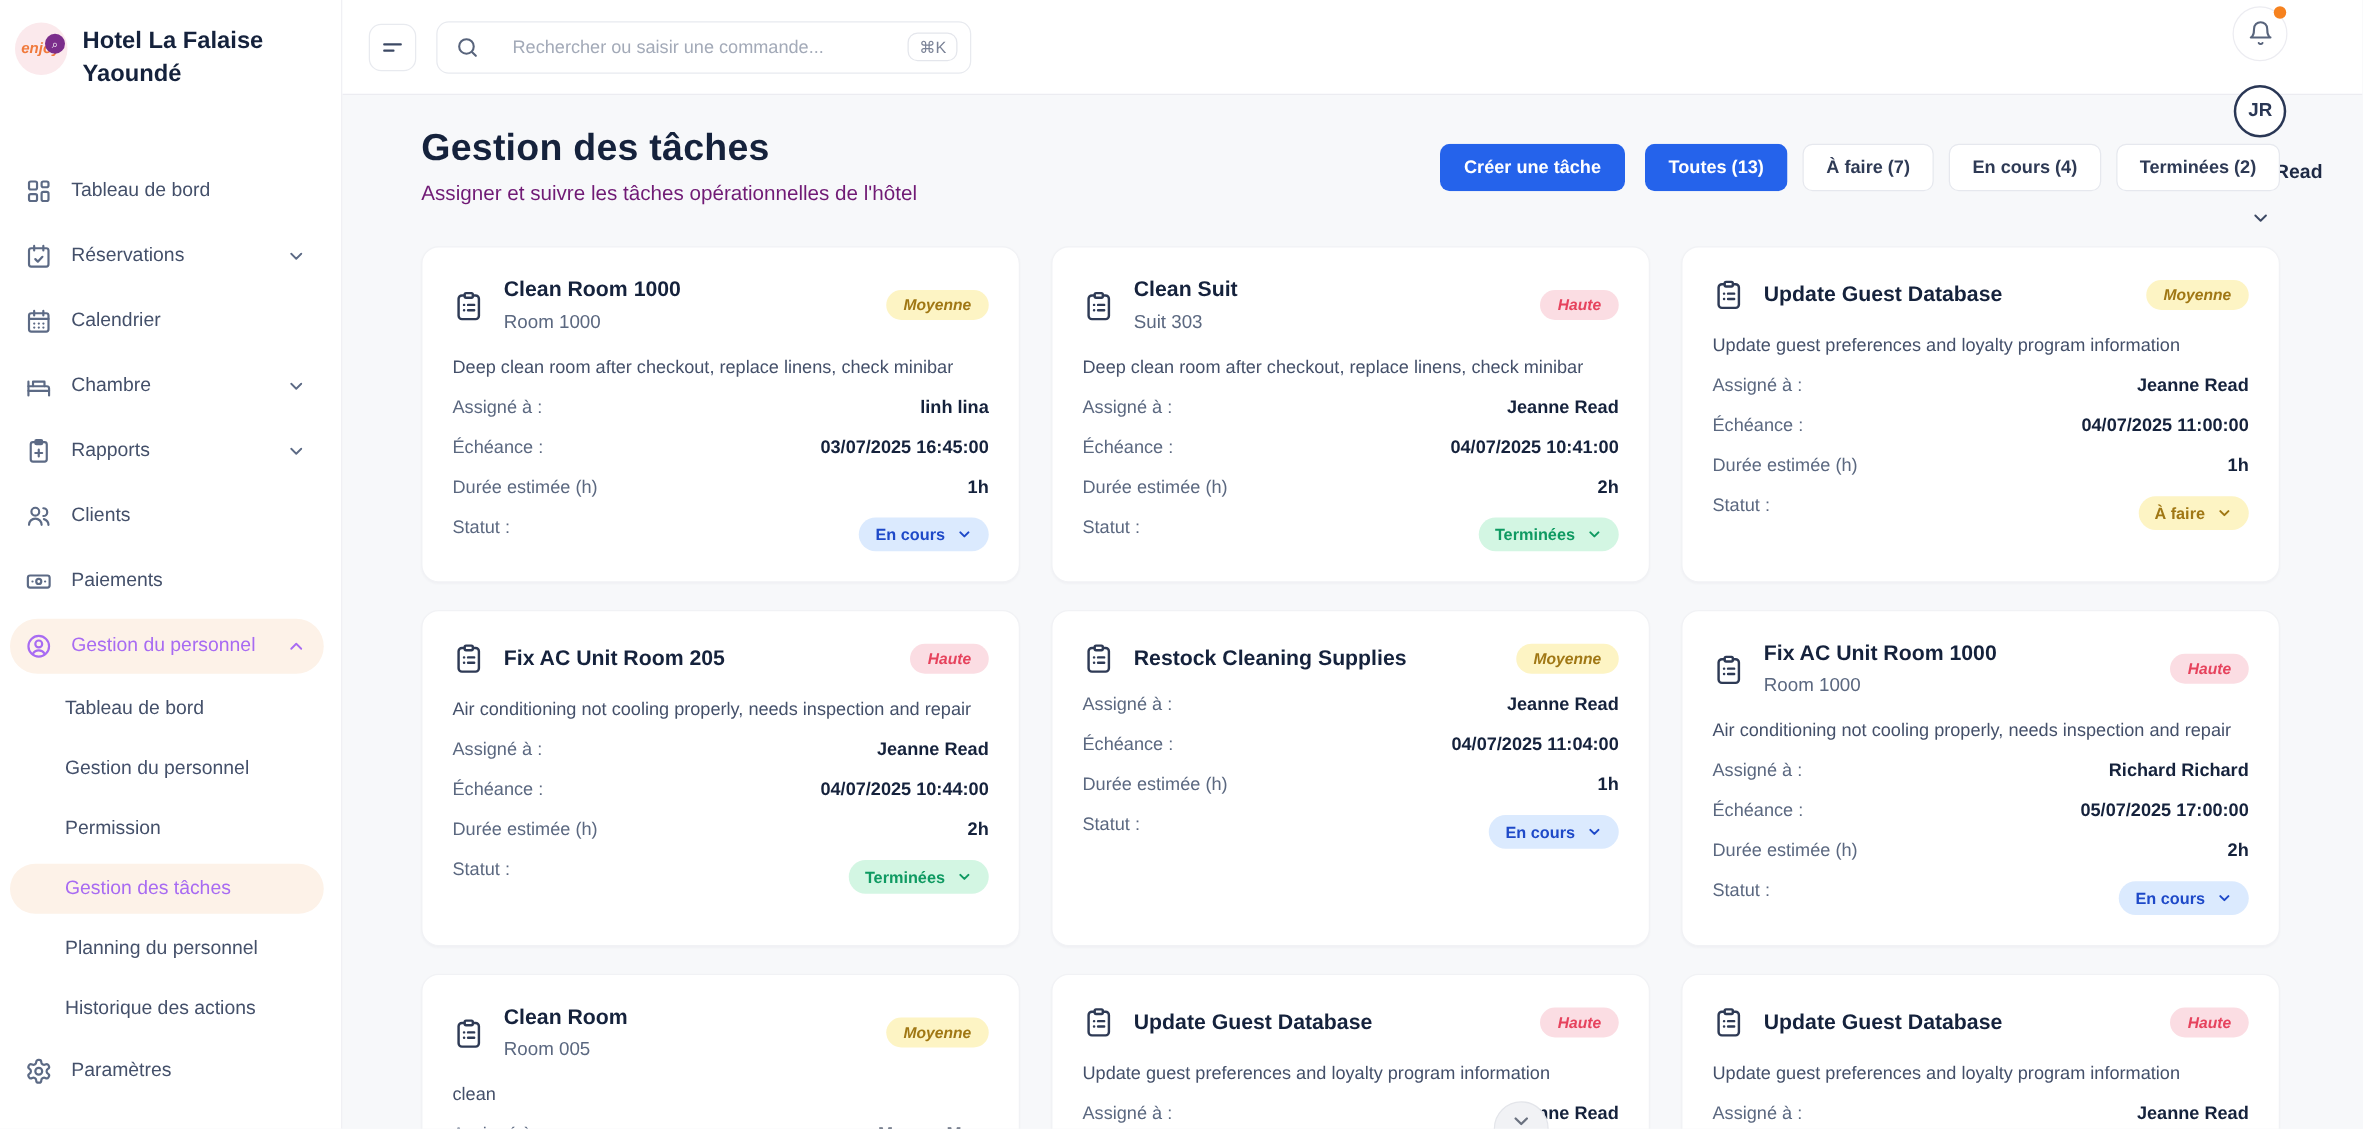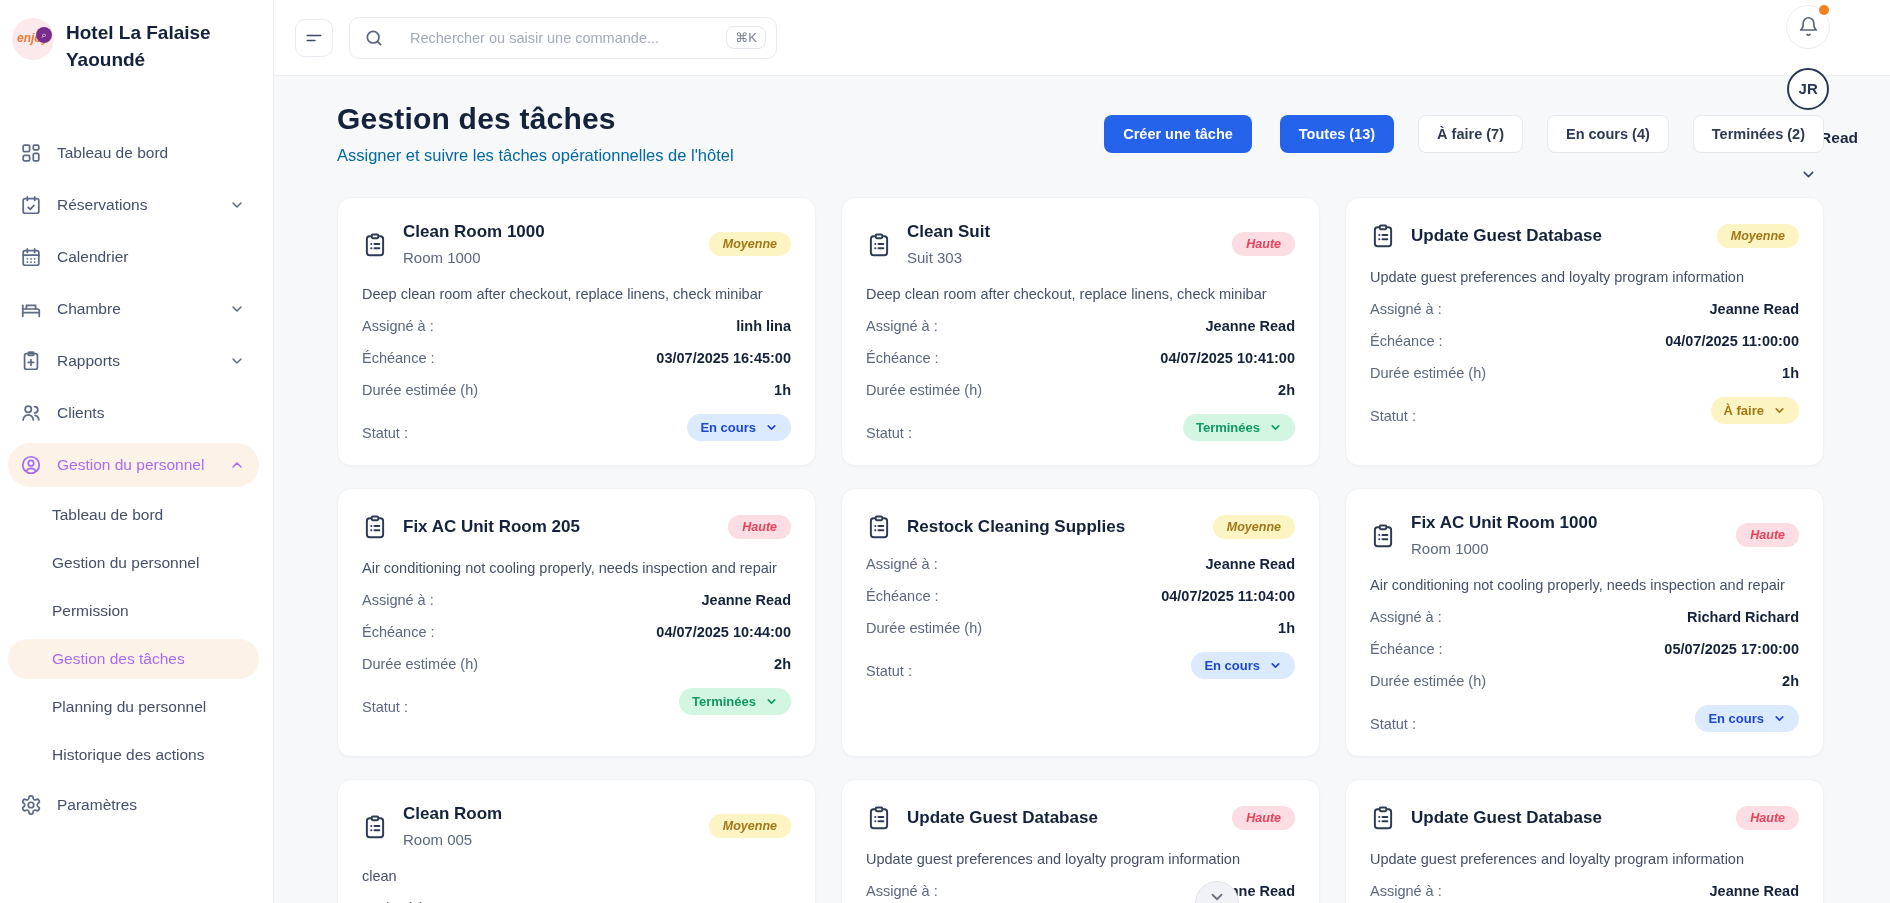--- a/index.html
+++ b/index.html
@@ -37,39 +37,39 @@
   .flag-wrap { display:flex; align-items:center; gap:8px; cursor:pointer; }
   .flag { width:30px; height:30px; border-radius:50%; background:linear-gradient(90deg,#21378f 0 33%,#f4f5f7 33% 66%,#d8333f 66% 100%); }
   .round-btn { width:44px; height:44px; border-radius:50%; border:1px solid #ececf1; background:#fff; display:flex; align-items:center; justify-content:center; position:relative; cursor:pointer; }
   .dot { position:absolute; top:-1px; right:0px; width:10px; height:10px; border-radius:50%; background:#f6821f; }
   .avatar { width:42px; height:42px; border-radius:50%; border:2px solid #2a3755; background:#fff; color:#2a3755; font-weight:700; font-size:15px; display:flex; align-items:center; justify-content:center; }
   .user-name { font-size:15.5px; font-weight:700; color:#1d2944; margin-left:4px; }
 
   .content { flex:1; padding:26px 66px 0 63px; overflow:hidden; }
   .page-head { display:flex; align-items:center; justify-content:space-between; }
   .page-title { font-size:30px; font-weight:700; color:#15223c; letter-spacing:.2px; }
-  .page-sub { font-size:16.5px; color:#0369a1; margin-top:10px; }
-  .actions { display:flex; align-items:center; gap:24px; }
+  .page-sub { font-size:16.5px; color:#701a75; margin-top:10px; }
+  .actions { display:flex; align-items:center; gap:12px; }
   .btn { height:38px; border-radius:8px; font-size:14.5px; font-weight:700; padding:0 18px; display:flex; align-items:center; cursor:pointer; border:1px solid transparent; font-family:"Liberation Sans",sans-serif; }
   .btn-primary { background:#2563eb; color:#fff; }
   .btn-ghost { background:#fff; color:#2e3a55; border-color:#e6e8ee; }
   .btn-create { margin-right:4px; }
 
   
   .grid { margin-top:32px; display:grid; grid-template-columns:repeat(3,1fr); gap:22px 25px; }
   .card { background:#fff; border:1px solid #f1f2f5; border-radius:14px; padding:24px; box-shadow:0 1px 2px rgba(20,30,60,.03); display:flex; flex-direction:column; }
   .card-head { display:flex; align-items:center; gap:15px; }
   .card-head svg { flex:none; margin-top:1px; }
   .card-title { font-size:17px; font-weight:700; color:#15223c; }
   .card-subtitle { font-size:15px; color:#5b6880; margin-top:7px; }
   .badge { margin-left:auto; border-radius:999px; padding:5px 14px; font-size:12.5px; font-weight:700; flex:none;font-style:italic; }
   .pri-medium { background:#fdf4c4; color:#a07714; }
   .pri-high { background:#fbdde3; color:#e6435d; }
   .card-desc { font-size:14.5px; color:#44506a; margin-top:20px; }
-  .frow { display:flex; align-items:flex-end; justify-content:space-between; margin-top:16px; }
+  .frow { display:flex; align-items:flex-start; justify-content:space-between; margin-top:16px; }
   .flabel { font-size:14.5px; color:#5b6880; }
   .fvalue { font-size:14.5px; font-weight:700; color:#15223c; }
   .status-pill { display:flex; align-items:center; gap:9px; border-radius:999px; padding:6px 13px; font-size:13px; font-weight:700; cursor:pointer; }
   .st-inprogress { background:#dbeafe; color:#1e49c8; }
   .st-done { background:#d3f6e3; color:#0f9a62; }
   .st-todo { background:#fdf4c4; color:#a07714; }
   .status-pill svg { stroke:currentColor; }
 
   .scroll-fab { position:absolute; left:921px; top:881px; width:44px; height:44px; border-radius:50%; background:#f1f2f5; border:1px solid #e3e5ea; display:flex; align-items:flex-start; justify-content:center; padding-top:6px; cursor:pointer; }
 </style>
@@ -141,20 +141,28 @@
       </div>
       <div class="nav-item">
         <svg width="22" height="22" viewBox="0 0 24 24" fill="none" stroke-width="1.9" stroke-linecap="round" stroke-linejoin="round">
             <circle cx="9" cy="8" r="3.4"></circle>
             <path d="M3.5 19.5a5.5 5.5 0 0 1 11 0"></path>
             <path d="M16 5a3.4 3.4 0 0 1 0 6.8"></path>
             <path d="M16.5 14.5a5.5 5.5 0 0 1 4 5"></path>
           </svg>
         <span>Clients</span>
       </div>
+      <div class="nav-item">
+        <svg width="22" height="22" viewBox="0 0 24 24" fill="none" stroke-width="1.9" stroke-linecap="round" stroke-linejoin="round">
+            <rect x="2.5" y="7" width="19" height="10.5" rx="2"></rect>
+            <circle cx="12" cy="12.2" r="2.2"></circle>
+            <path d="M6.5 12.2h.1M17.5 12.2h.1"></path>
+          </svg>
+        <span>Paiements</span>
+      </div>
       <div class="nav-item active">
         <svg width="22" height="22" viewBox="0 0 24 24" fill="none" stroke-width="1.9" stroke-linecap="round" stroke-linejoin="round">
             <circle cx="12" cy="12" r="9"></circle>
             <circle cx="12" cy="10" r="3"></circle>
             <path d="M6.8 18.6a6 6 0 0 1 10.4 0"></path>
           </svg>
         <span>Gestion du personnel</span>
         <svg class="chev" width="16" height="16" viewBox="0 0 24 24" fill="none" stroke-width="2.2" stroke-linecap="round" stroke-linejoin="round">
             <path d="M6 15l6-6 6 6"></path>
           </svg>

